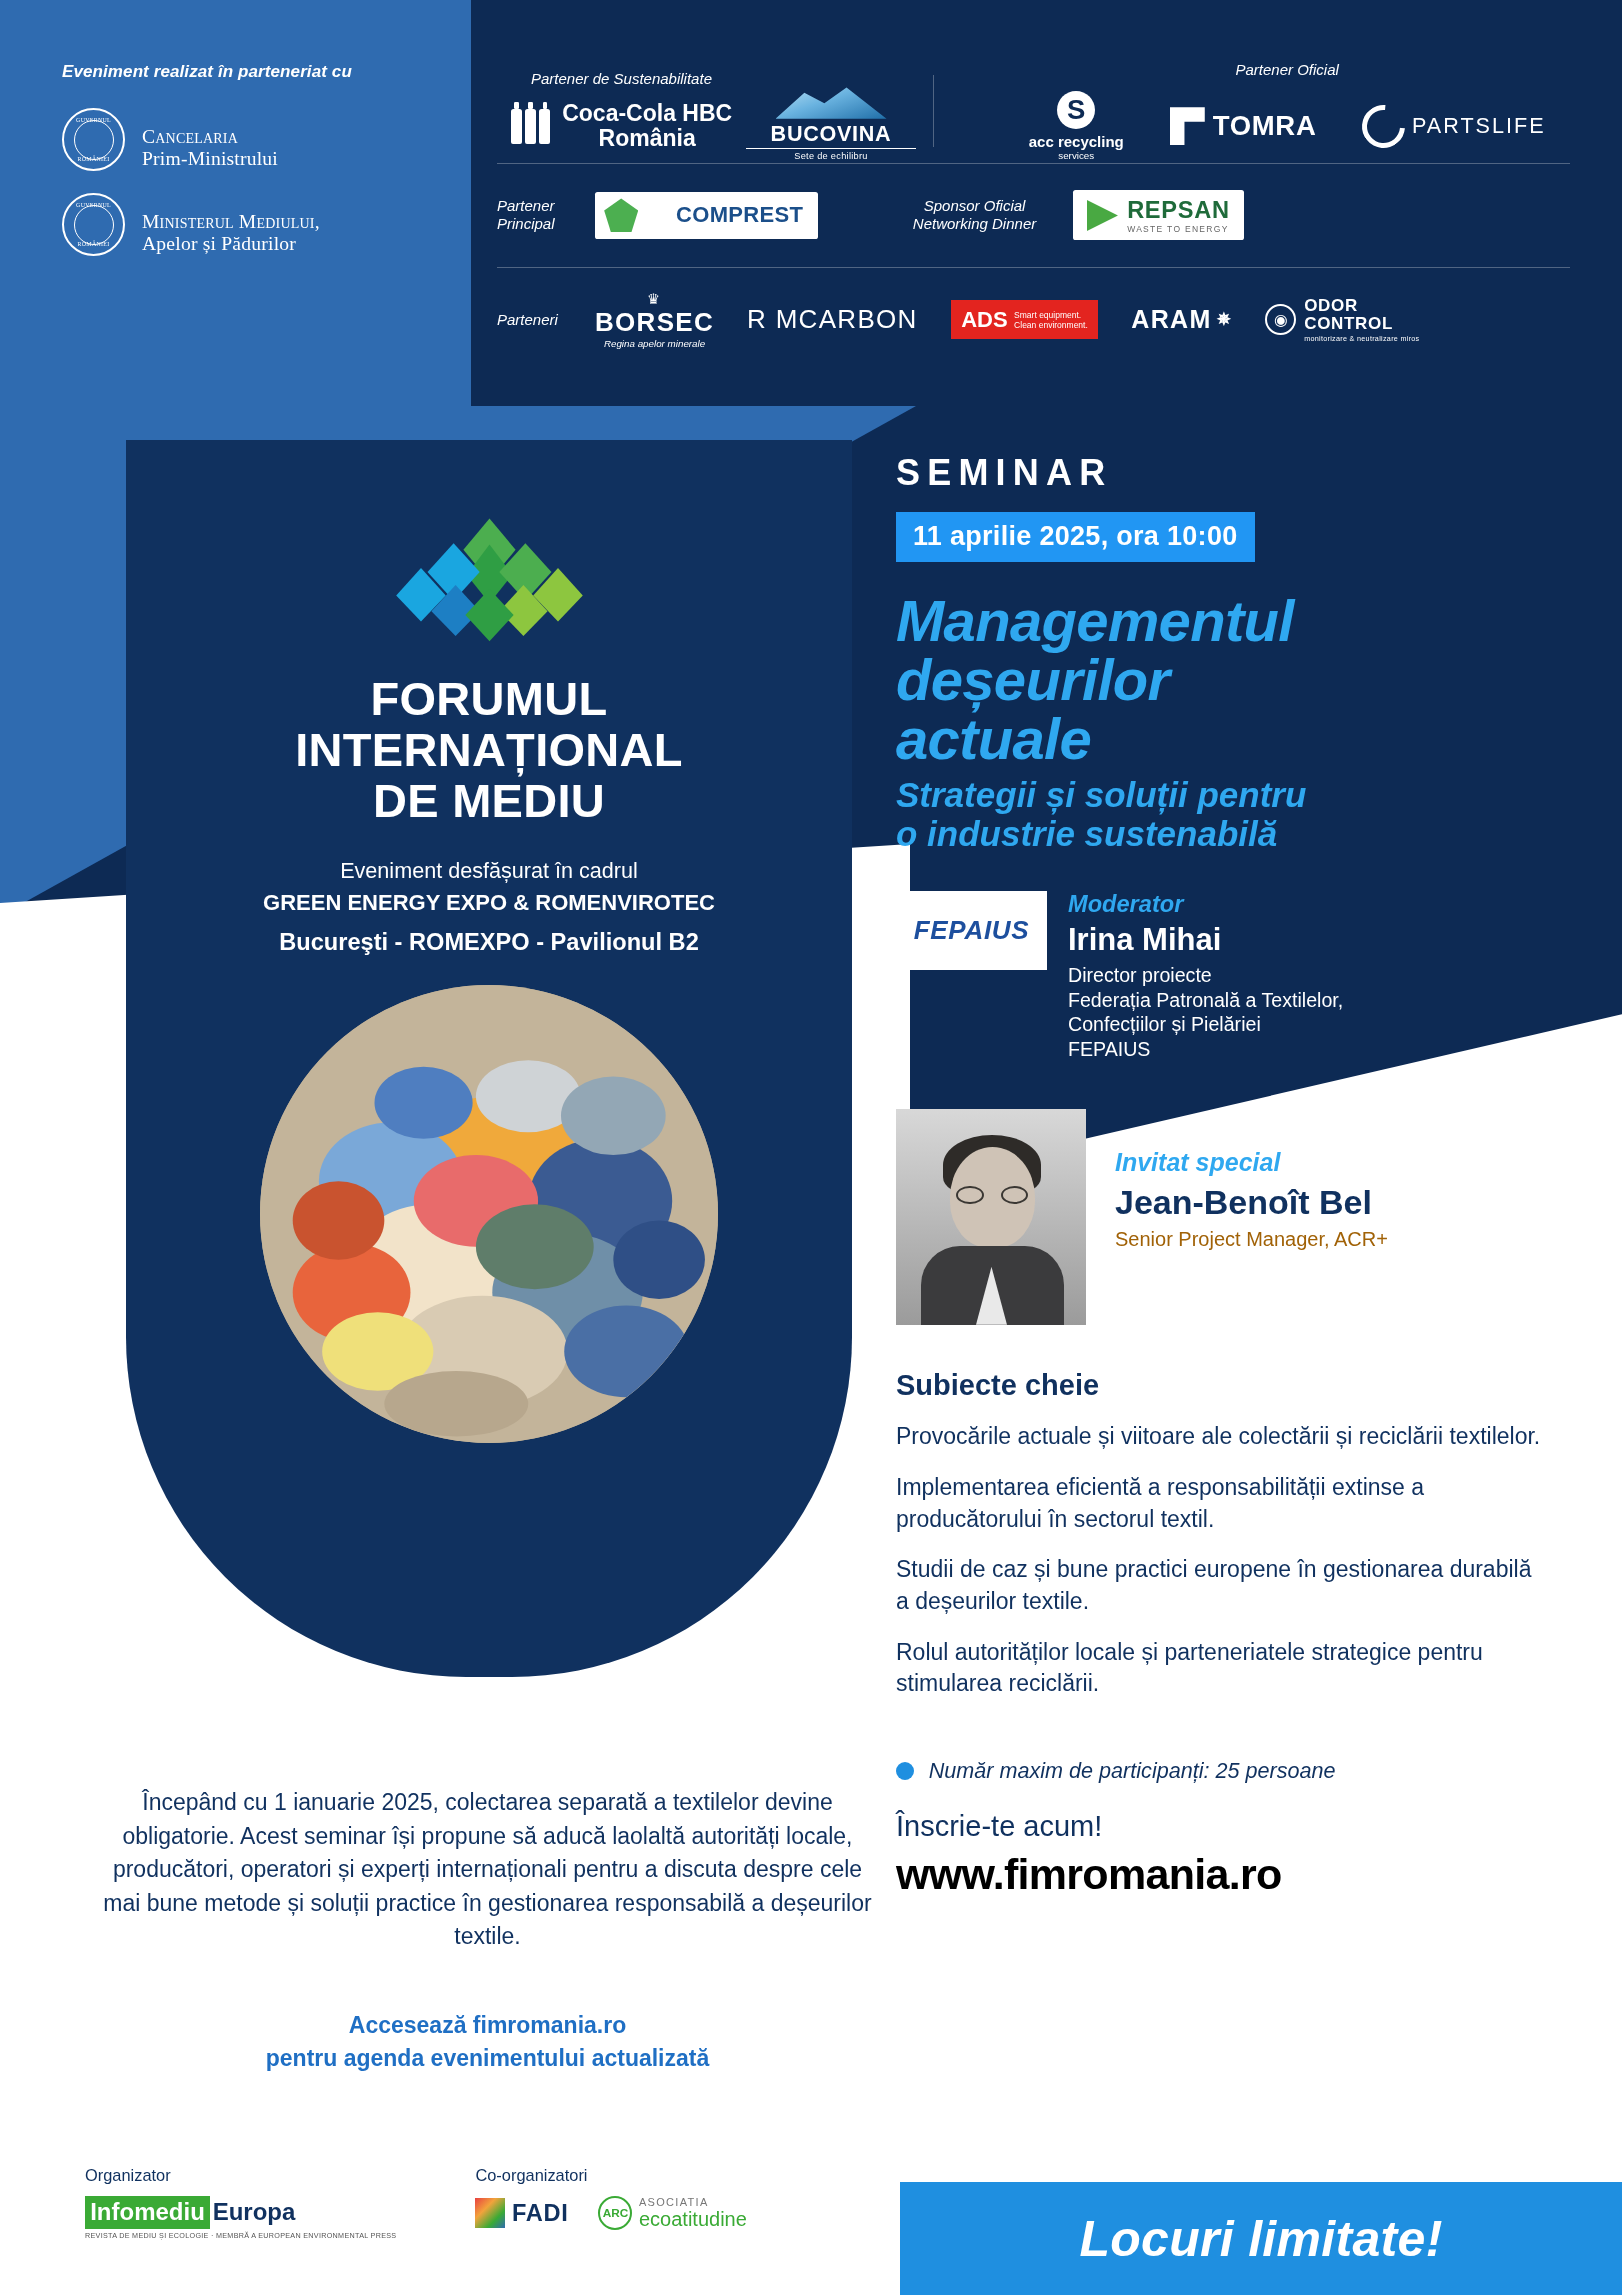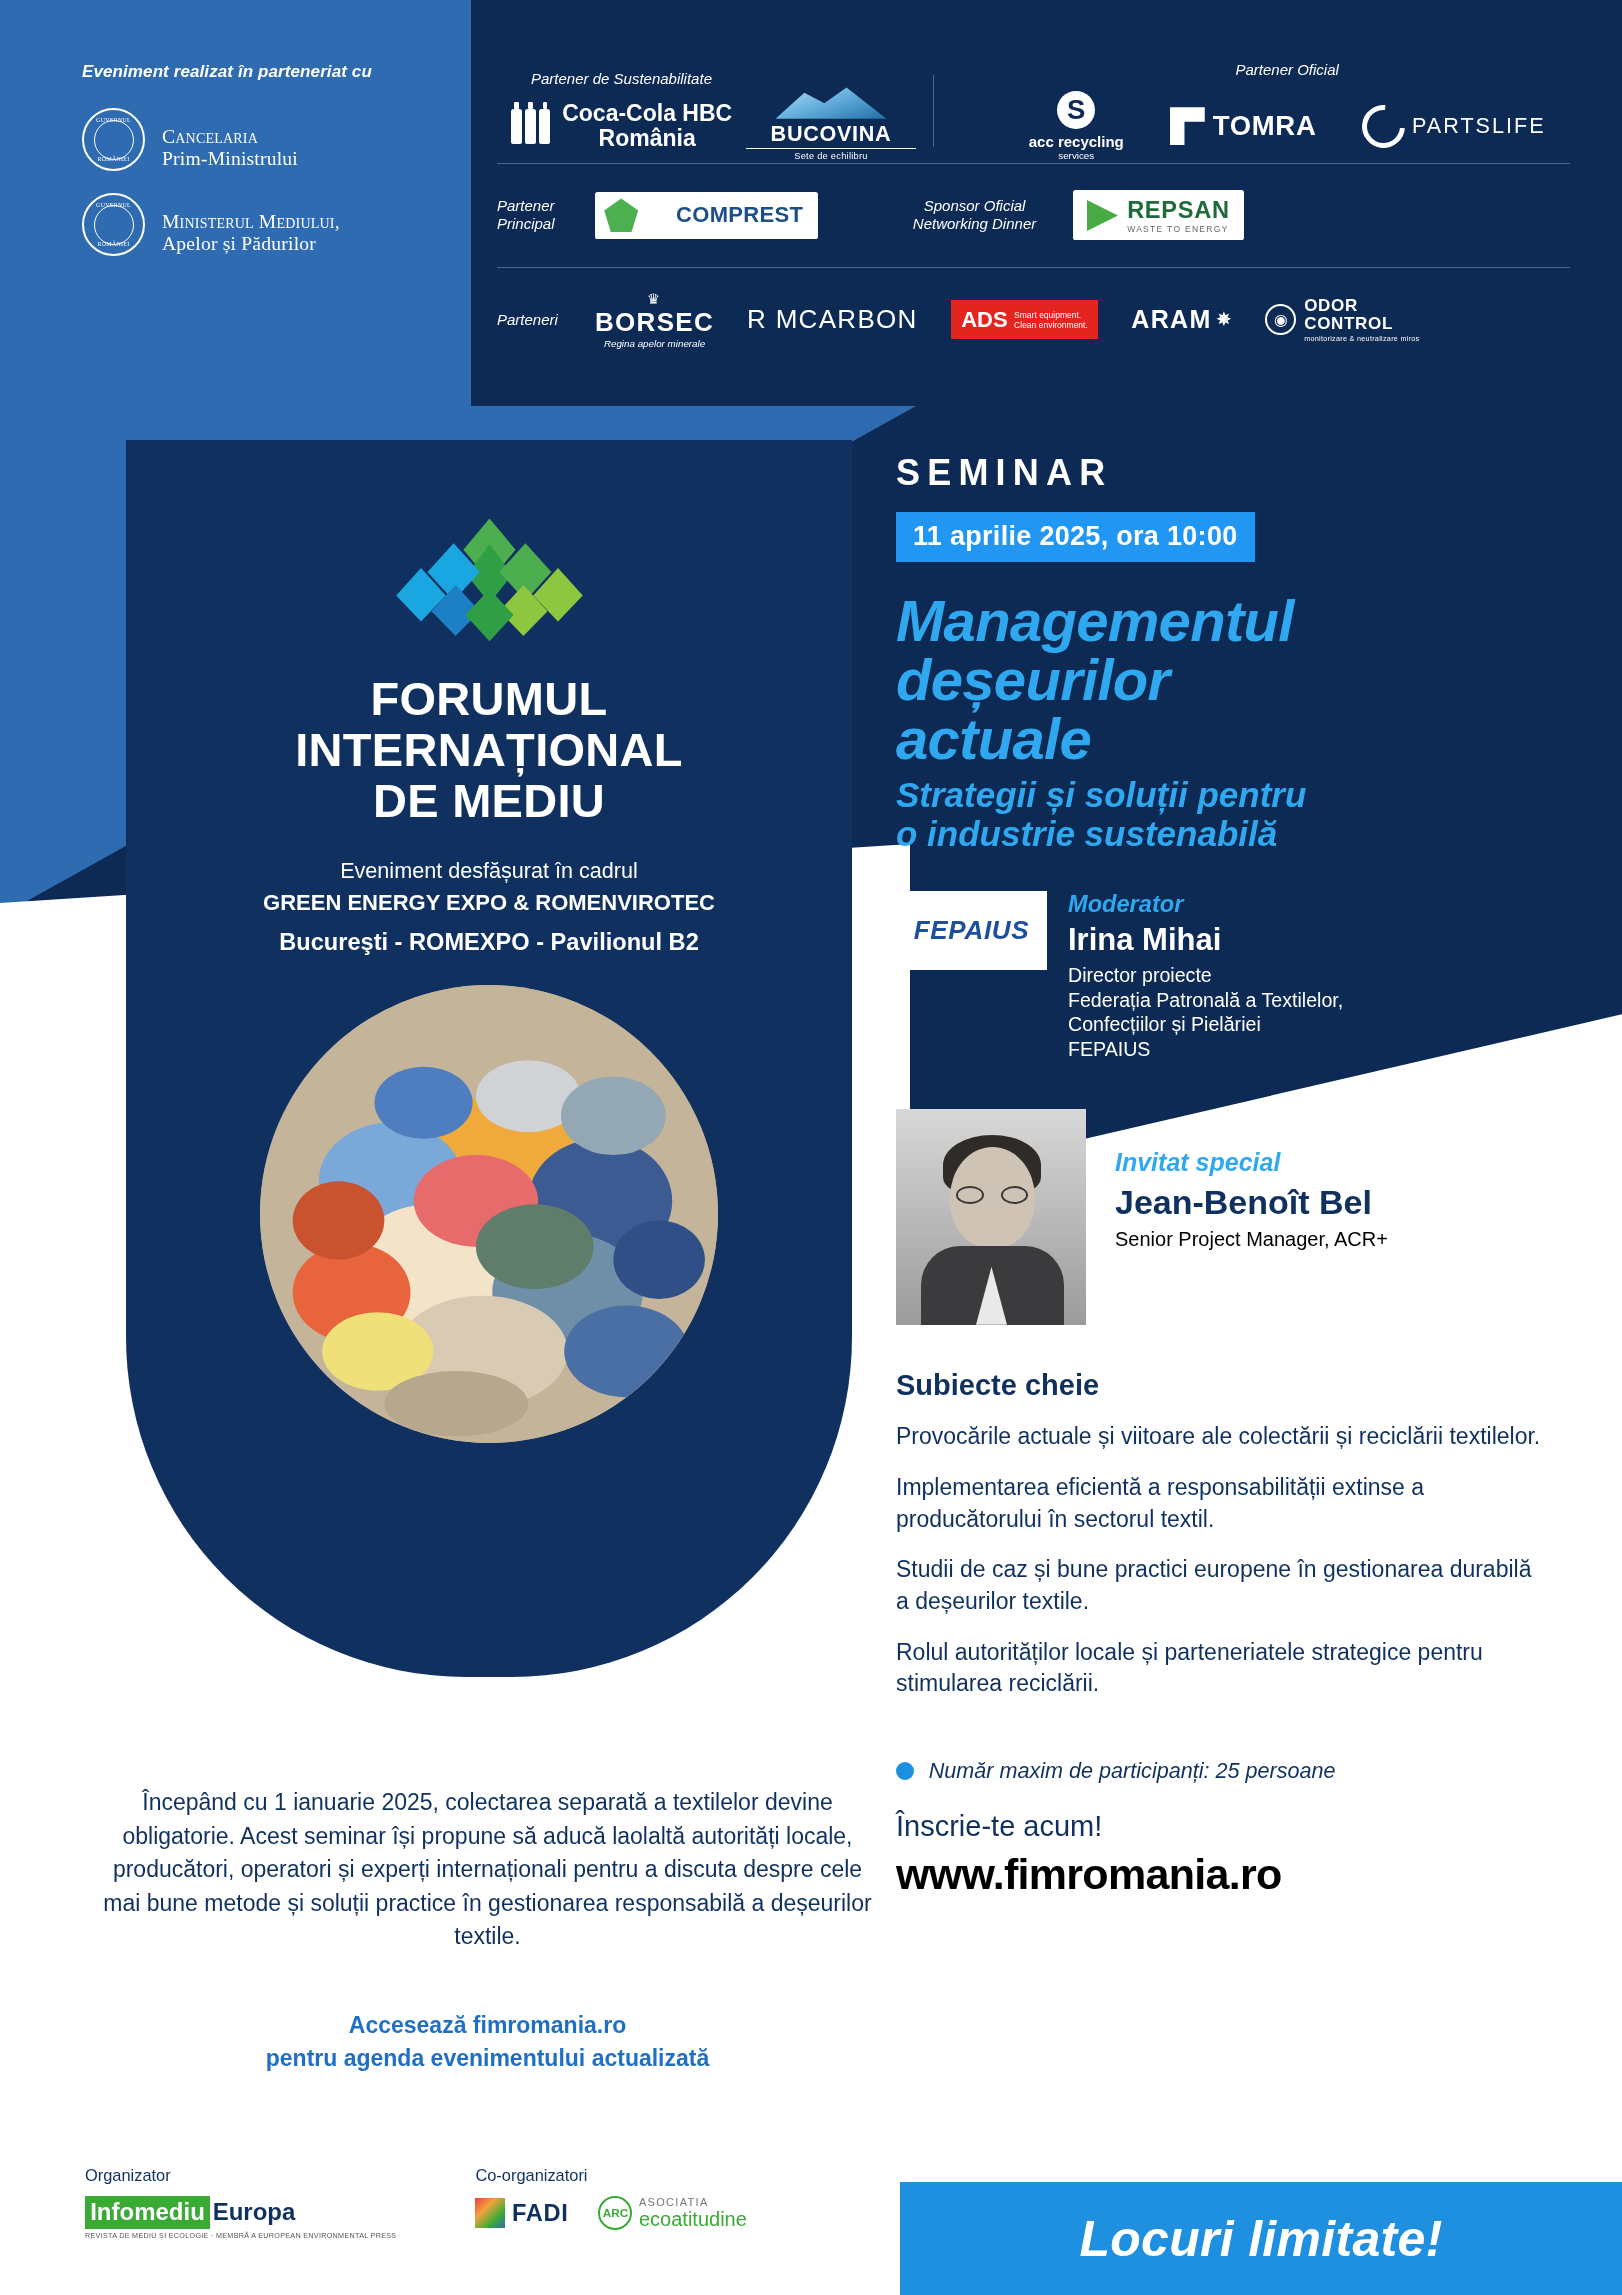--- a/index.html
+++ b/index.html
@@ -47,21 +47,21 @@
     position: absolute;
     right: 0; top: 1014px; width: 733px; height: 1283px;
     background: #ffffff;
     clip-path: polygon(733px 0, 733px 1283px, 0 1283px, 0 170px);
   }
 
   
   .top-band { position: absolute; left: 0; top: 0; width: 1623px; height: 432px; }
   .partner-left {
     position: absolute; left: 0; top: 0; width: 471px; height: 432px;
-    padding: 62px 39px 0 82px;
+    padding: 62px 39px 0 62px;
     color: #ffffff;
   }
   .partner-left .cap {
     font-size: 17px; font-style: italic; font-weight: bold;
     letter-spacing: 0.1px; margin-bottom: 26px;
   }
   .gov-row { display: flex; align-items: flex-end; gap: 17px; margin-bottom: 22px; }
   .gov-seal {
     width: 63px; height: 63px; border-radius: 50%;
     border: 2px solid #ffffff; position: relative; flex: none;
@@ -310,21 +310,21 @@
   .guest-photo .body {
     position: absolute; left: 25px; bottom: 0; width: 143px; height: 79px;
     background: #3b3b3d; border-radius: 39px 39px 0 0;
   }
   .guest-photo .shirt {
     position: absolute; left: 80px; bottom: 0; width: 31px; height: 58px;
     background: #e9e9e9; clip-path: polygon(50% 0, 100% 100%, 0 100%);
   }
   .guest-label { color: #2fa8f0; font-size: 25px; font-style: italic; font-weight: bold; margin-top: 39px; }
   .guest-name { color: #10315f; font-size: 34px; font-weight: bold; margin-top: 6.5px; }
-  .guest-role { color: #000000; font-size: 20px; margin-top: 5.2px; }
+  .guest-role { color: #a16207; font-size: 20px; margin-top: 5.2px; }
 
   .subj-title { color: #10315f; font-size: 29px; font-weight: bold; margin-top: 44px; }
   .subj-item { color: #10315f; font-size: 23px; line-height: 1.36; margin-top: 19.6px; }
 
   .max-row { display: flex; align-items: center; gap: 14.4px; margin-top: 59px; }
   .dot { width: 18.3px; height: 18.3px; border-radius: 50%; background: #1f8fe0; flex: none; }
   .max-text { color: #10315f; font-size: 21.6px; font-style: italic; }
   .cta-line { color: #10315f; font-size: 29px; margin-top: 26px; }
   .cta-url { color: #000000; font-size: 43px; font-weight: bold; margin-top: 6.5px; letter-spacing: -0.7px; }
 

